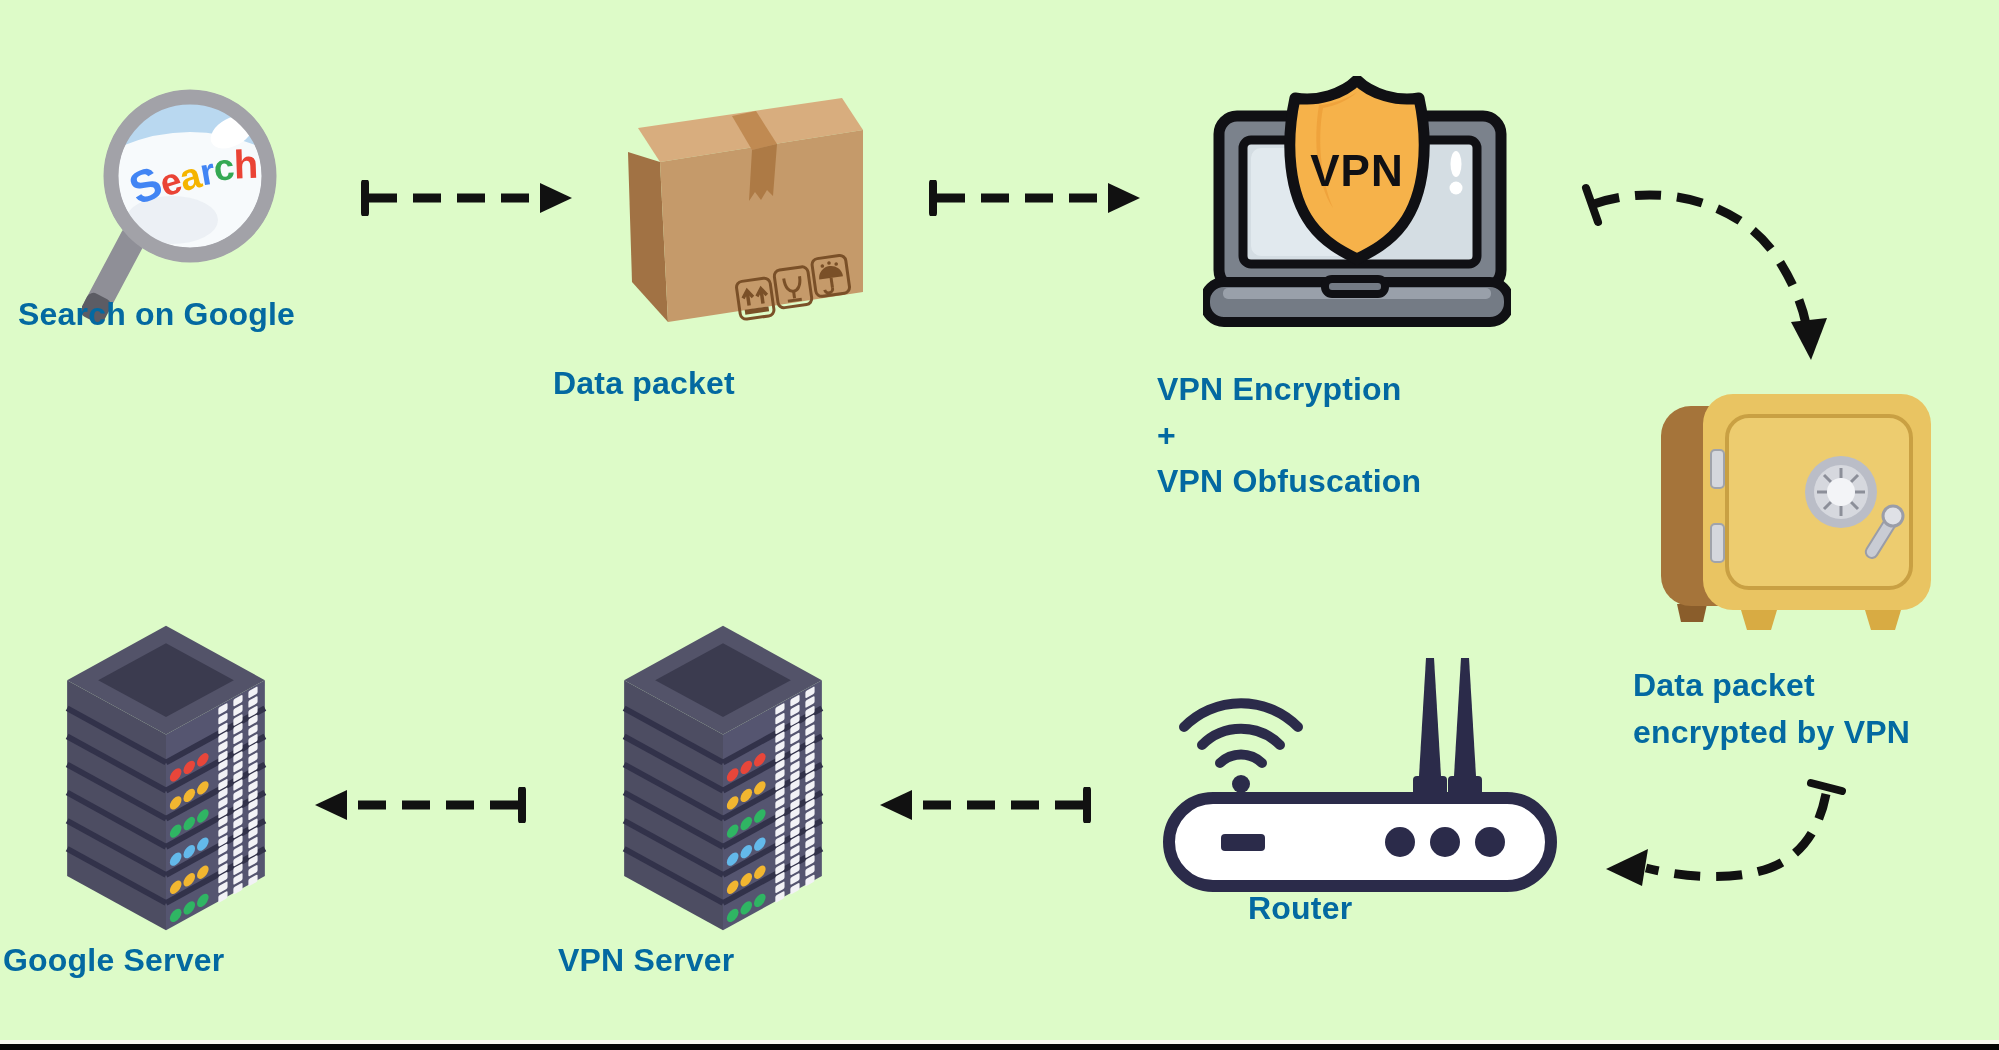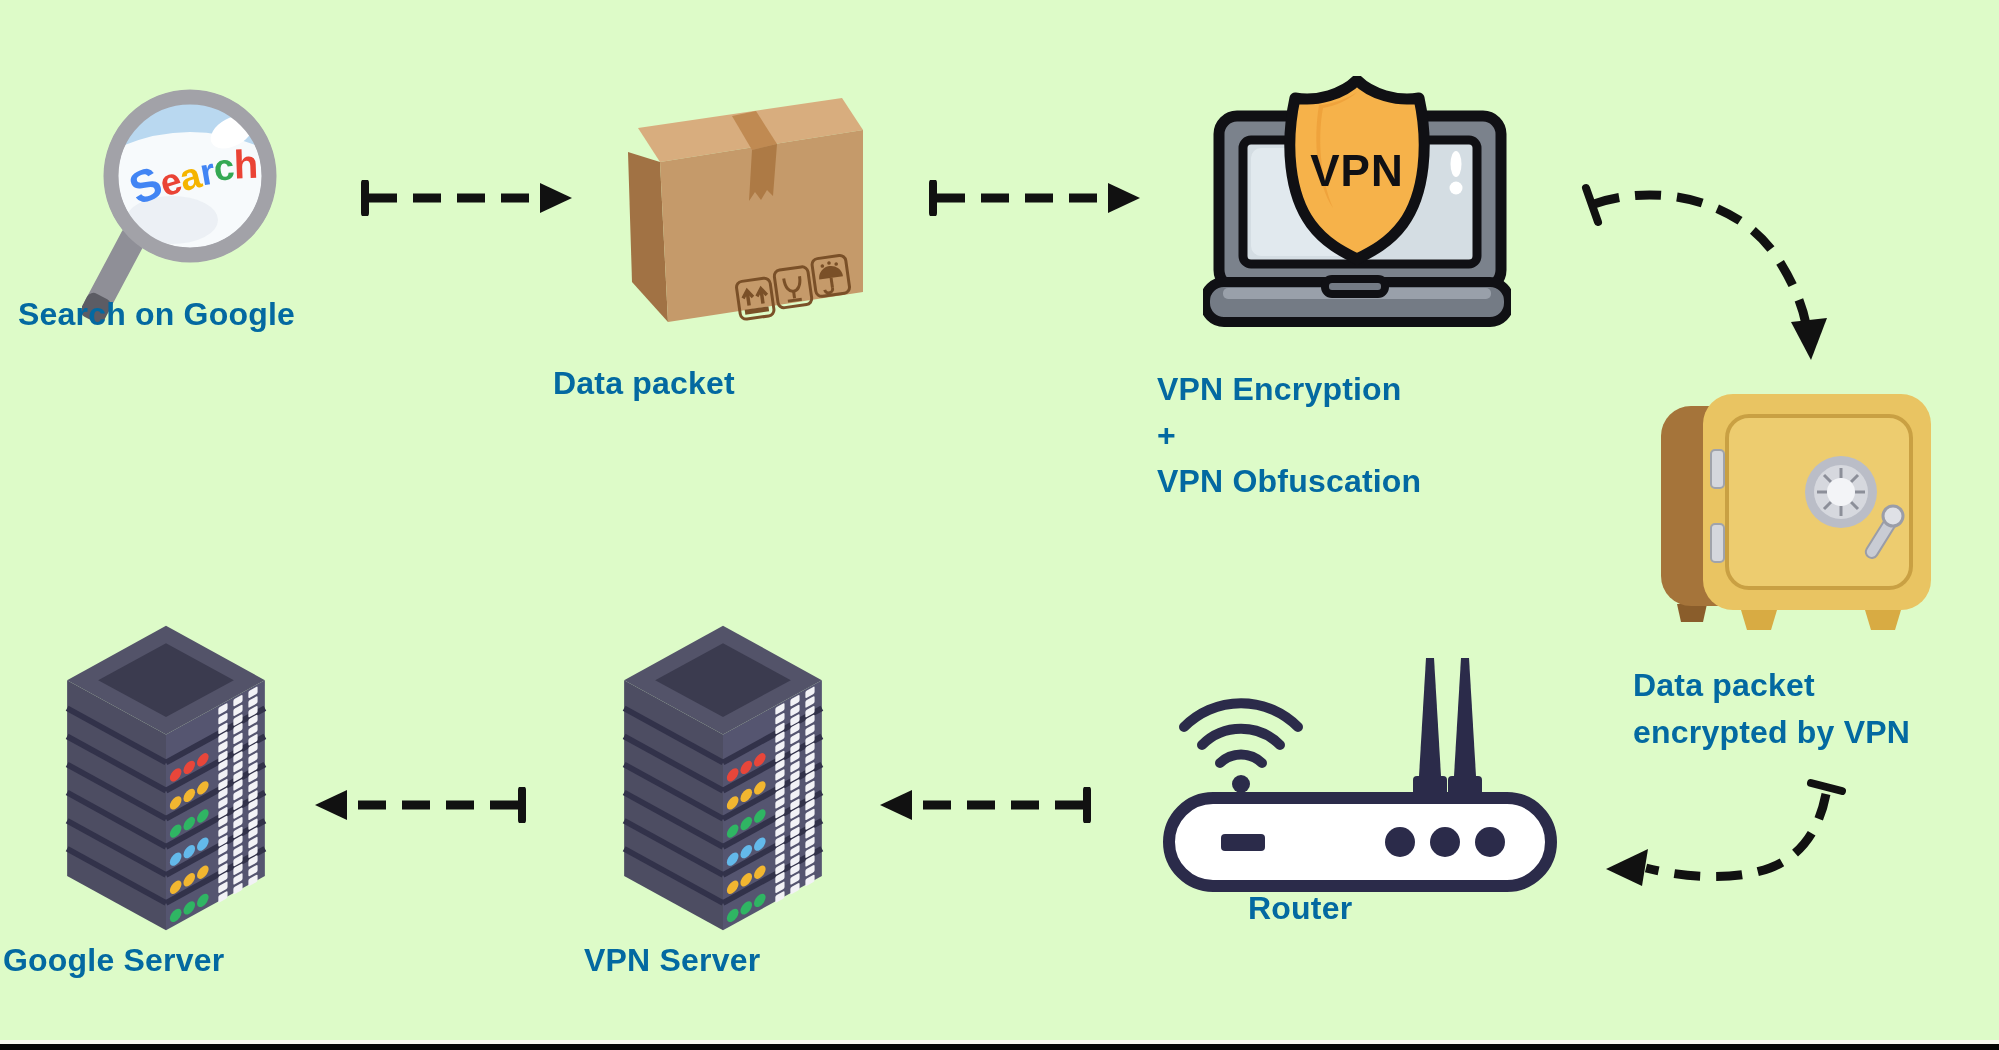--- a/index.html
+++ b/index.html
@@ -301,21 +301,21 @@
         </g>
         <g transform="translate(140 310.7) skewY(-29)">
           <circle cx="0" cy="0" r="6" fill="#2fb563"></circle>
           <circle cx="14" cy="0" r="6" fill="#2fb563"></circle>
           <circle cx="28" cy="0" r="6" fill="#2fb563"></circle>
         </g>
       </g>
     <polygon points="130,12 232,68 130,124 28,68" fill="#535369"></polygon>
     <polygon points="130,30 200,68 130,106 60,68" fill="#3b3b4f"></polygon>
   </svg>
-  <div class="lbl lbl-big" style="left:584px;top:937px;width:325px;">VPN Server</div>
+  <div class="lbl lbl-big" style="left:558px;top:937px;width:325px;">VPN Server</div>
 
   <svg class="abs" style="left:313px;top:787px;" width="216" height="36" viewBox="0 0 216 36">
     <line x1="209" y1="3" x2="209" y2="33" stroke="#111" stroke-width="8" stroke-linecap="round"></line>
     <line x1="205" y1="18" x2="32" y2="18" stroke="#111" stroke-width="9" stroke-dasharray="28 16"></line>
     <polygon points="34,3 2,18 34,33" fill="#111"></polygon>
   </svg>
 
   <svg class="abs" style="left:40px;top:610px;" width="252" height="338" viewBox="0 0 260 340">
     <polygon points="28,68 130,124 130,326 28,270" fill="#4d4d62"></polygon>
     <polygon points="130,124 232,68 232,270 130,326" fill="#555570"></polygon>

